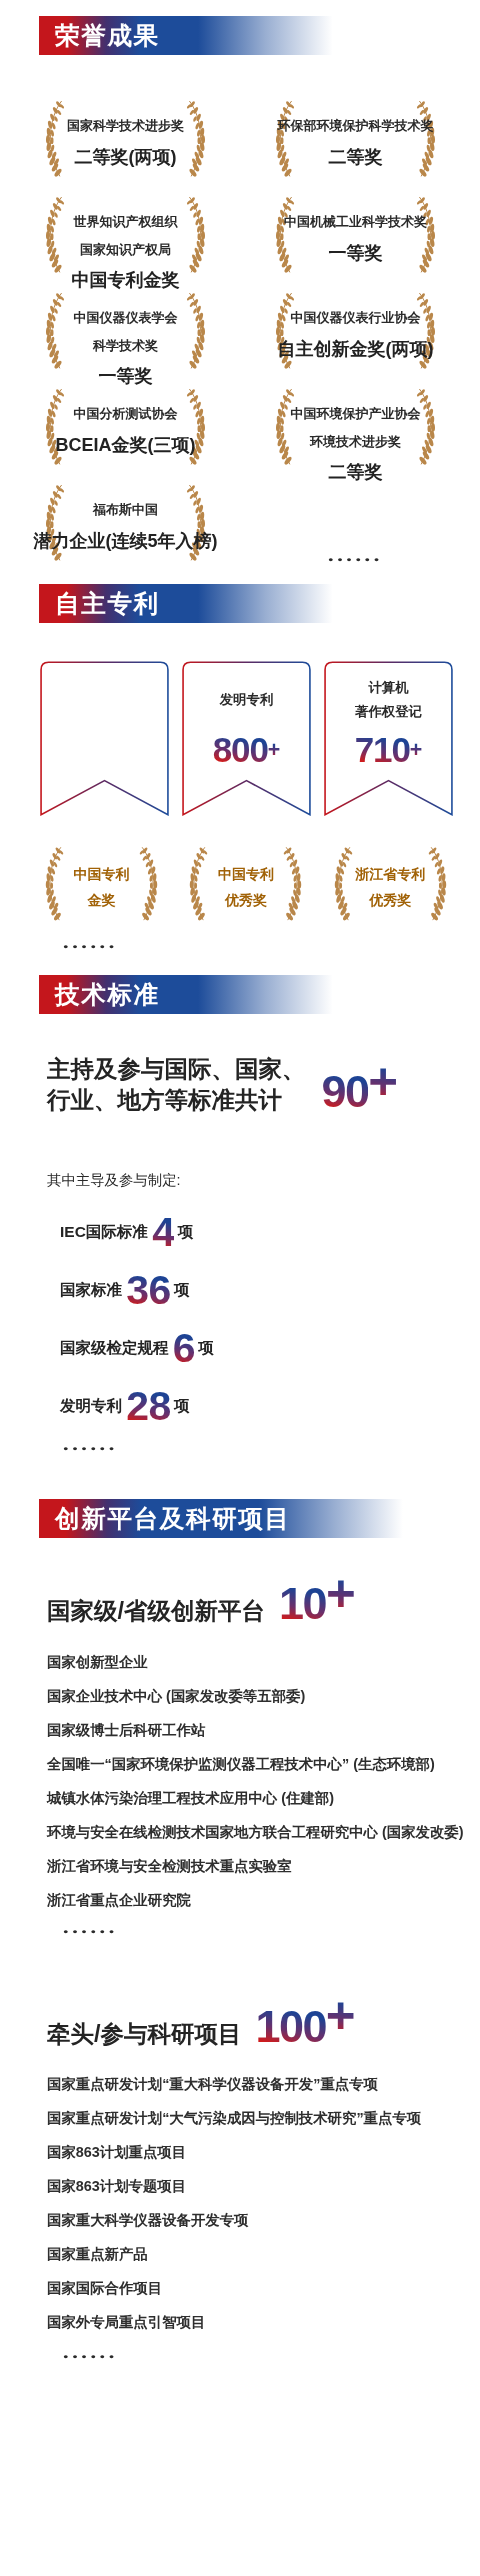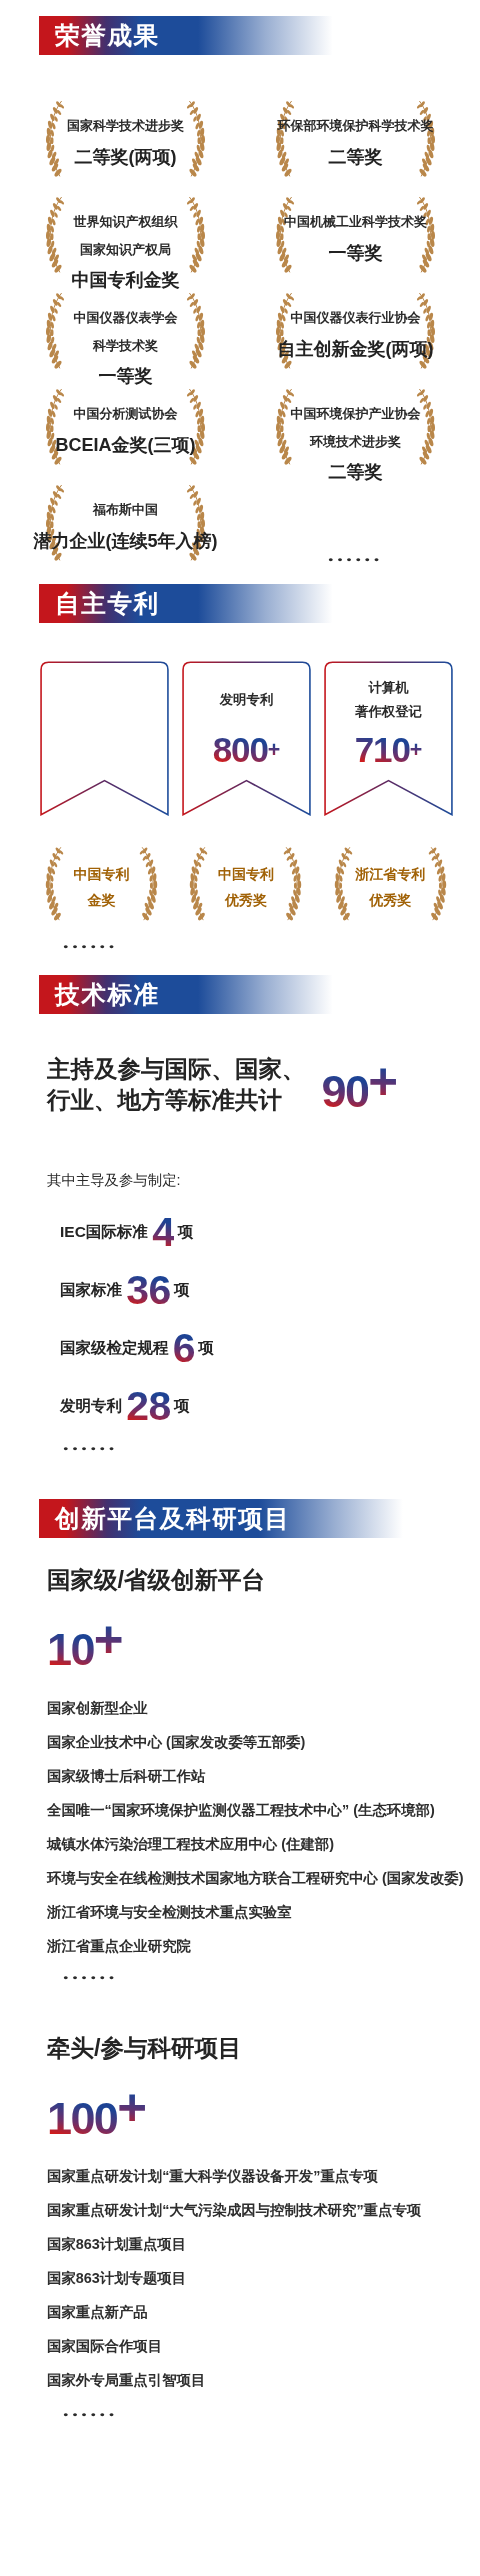--- a/index.html
+++ b/index.html
@@ -122,21 +122,21 @@
   .std-rows { margin-top:13px; margin-left:60px; }
   .std-row { display:flex; align-items:center; height:58px; }
   .std-label { font-size:15.5px; font-weight:700; color:#242424; }
   .std-row .gnum { font-size:41px; margin:0 3.2px 0 4.3px; letter-spacing:-0.5px; }
   .std-unit { font-size:15.5px; font-weight:700; color:#242424; }
   .mt-dots-standards { margin-top:8.6px; }
 
   
   .mt-bar-innovation { margin-top:45px; }
   .block-headline {
-    margin-left:47px; display:flex; align-items:baseline; gap:14px;flex-direction:column;
+    margin-left:47px; display:flex; align-items:baseline; gap:14px;
   }
   .mt-platforms { margin-top:26px; }
   .mt-projects  { margin-top:49px; }
   .block-headline-text { font-size:23.5px; font-weight:700; color:#242424; white-space:nowrap; }
 
   .plain-list { margin-top:24.6px; margin-left:47px; list-style:none; }
   .plain-list li {
     font-size:14.4px; font-weight:600; color:#2e2e2e;
     line-height:15px; margin-bottom:19px; white-space:nowrap;
   }
@@ -493,20 +493,21 @@
 <ul class="plain-list">
 
     <li>国家重点研发计划“重大科学仪器设备开发”重点专项</li>
 
     <li>国家重点研发计划“大气污染成因与控制技术研究”重点专项</li>
 
     <li>国家863计划重点项目</li>
 
     <li>国家863计划专题项目</li>
 
+    <li>国家重大科学仪器设备开发专项</li>
 
     <li>国家重点新产品</li>
 
     <li>国家国际合作项目</li>
 
     <li>国家外专局重点引智项目</li>
 
 
 </ul>
 

